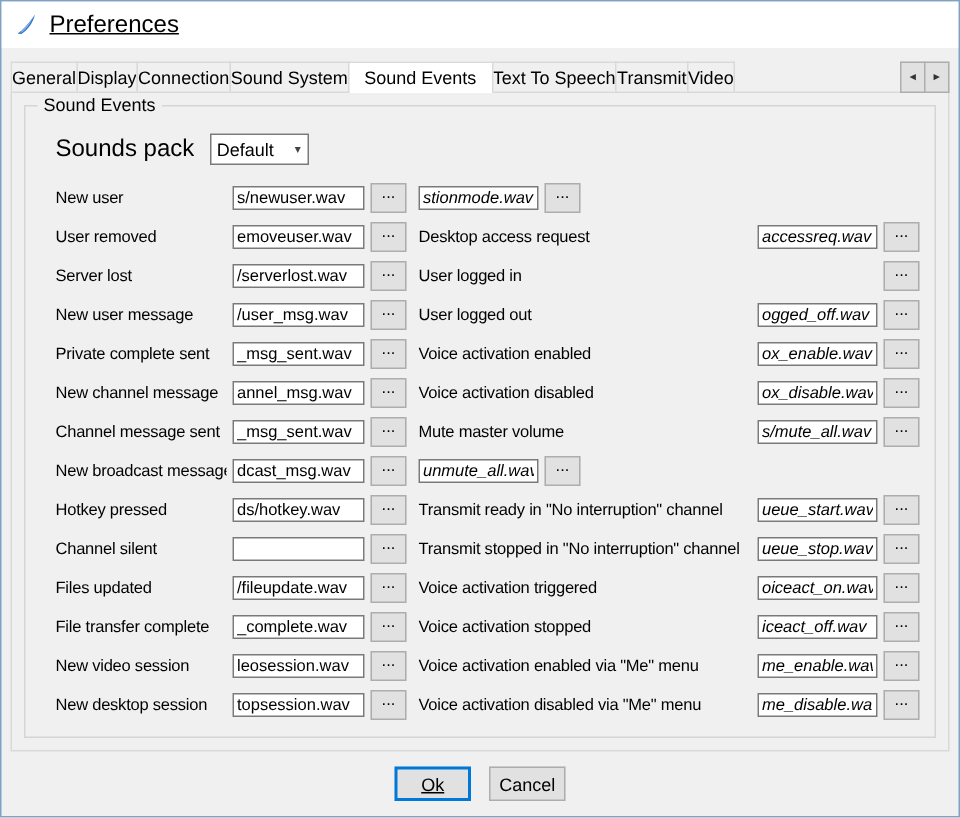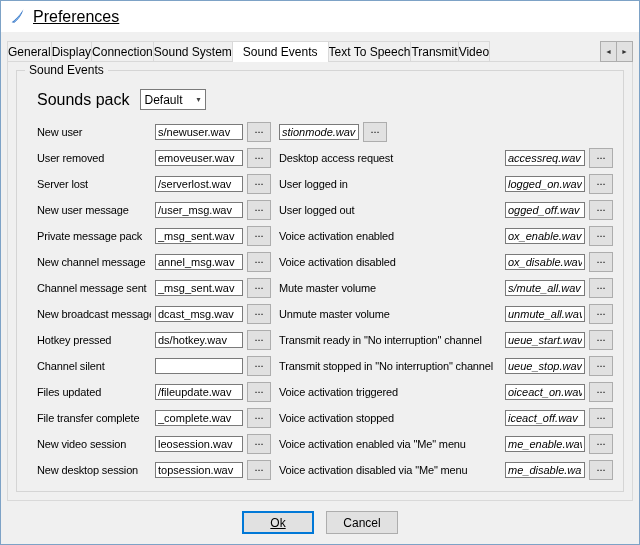--- a/index.html
+++ b/index.html
@@ -37,21 +37,21 @@
   .events-col { display: flex; flex-direction: column; width: 234px; flex: none; }
   .events-col.right { flex: 1; width: auto; margin-left: 8px; }
 
   .event-row { display: flex; align-items: center; height: 20px; margin-bottom: 6px; }
   .event-label { flex: 1; min-width: 0; font-size: 11px; letter-spacing: -0.15px; white-space: nowrap; overflow: hidden; margin-right: 4px; }
   .event-input { width: 88px; height: 16px; border: 1px solid #7a7a7a; background: #fff; font-size: 11px; padding: 0 2px; font-family: "Liberation Sans", sans-serif; flex: none; }
   .events-col.right .event-input { width: 80px; font-style: italic; }
   .browse-btn { width: 24px; height: 20px; border: 1px solid #adadad; background: #e1e1e1; font-size: 11px; line-height: 10px; margin-left: 4px; flex: none; padding: 0 0 6px; font-family: "Liberation Sans", sans-serif; }
 
   .button-row { flex: 1; display: flex; align-items: center; justify-content: center; gap: 12px; }
-  .btn { width: 72px; height: 23px; border: 1px solid #adadad; background: #e1e1e1; font-size: 12px; font-family: "Liberation Sans", sans-serif; }
+  .btn { width: 51px; height: 23px; border: 1px solid #adadad; background: #e1e1e1; font-size: 12px; font-family: "Liberation Sans", sans-serif; }
   .btn.ok { border: 2px solid #0078d7; text-decoration: underline; }
 </style>
 </head>
 <body>
 
 <div class="window">
 
   <div class="titlebar">
     <span class="app-icon">
       <svg viewBox="0 0 16 16" width="17" height="17" xmlns="http://www.w3.org/2000/svg">
@@ -113,21 +113,21 @@
                 <span class="event-label">Server lost</span>
                 <input class="event-input" value="/serverlost.wav" style="">
                 <button class="browse-btn">...</button>
               </div>
               <div class="event-row">
                 <span class="event-label">New user message</span>
                 <input class="event-input" value="/user_msg.wav" style="">
                 <button class="browse-btn">...</button>
               </div>
               <div class="event-row">
-                <span class="event-label">Private message pack</span>
+                <span class="event-label">Private complete sent</span>
                 <input class="event-input" value="_msg_sent.wav" style="">
                 <button class="browse-btn">...</button>
               </div>
               <div class="event-row">
                 <span class="event-label">New channel message</span>
                 <input class="event-input" value="annel_msg.wav" style="">
                 <button class="browse-btn">...</button>
               </div>
               <div class="event-row">
                 <span class="event-label">Channel message sent</span>
@@ -175,21 +175,20 @@
                 <input class="event-input" value="stionmode.wav" style="">
                 <button class="browse-btn">...</button>
               </div>
               <div class="event-row">
                 <span class="event-label">Desktop access request</span>
                 <input class="event-input" value="accessreq.wav" style="">
                 <button class="browse-btn">...</button>
               </div>
               <div class="event-row">
                 <span class="event-label">User logged in</span>
-                <input class="event-input" value="logged_on.wav" style="">
                 <button class="browse-btn">...</button>
               </div>
               <div class="event-row">
                 <span class="event-label">User logged out</span>
                 <input class="event-input" value="ogged_off.wav" style="">
                 <button class="browse-btn">...</button>
               </div>
               <div class="event-row">
                 <span class="event-label">Voice activation enabled</span>
                 <input class="event-input" value="ox_enable.wav" style="">
@@ -199,21 +198,20 @@
                 <span class="event-label">Voice activation disabled</span>
                 <input class="event-input" value="ox_disable.wav" style="">
                 <button class="browse-btn">...</button>
               </div>
               <div class="event-row">
                 <span class="event-label">Mute master volume</span>
                 <input class="event-input" value="s/mute_all.wav" style="">
                 <button class="browse-btn">...</button>
               </div>
               <div class="event-row">
-                <span class="event-label">Unmute master volume</span>
                 <input class="event-input" value="unmute_all.wav" style="">
                 <button class="browse-btn">...</button>
               </div>
               <div class="event-row">
                 <span class="event-label">Transmit ready in "No interruption" channel</span>
                 <input class="event-input" value="ueue_start.wav" style="">
                 <button class="browse-btn">...</button>
               </div>
               <div class="event-row">
                 <span class="event-label">Transmit stopped in "No interruption" channel</span>

